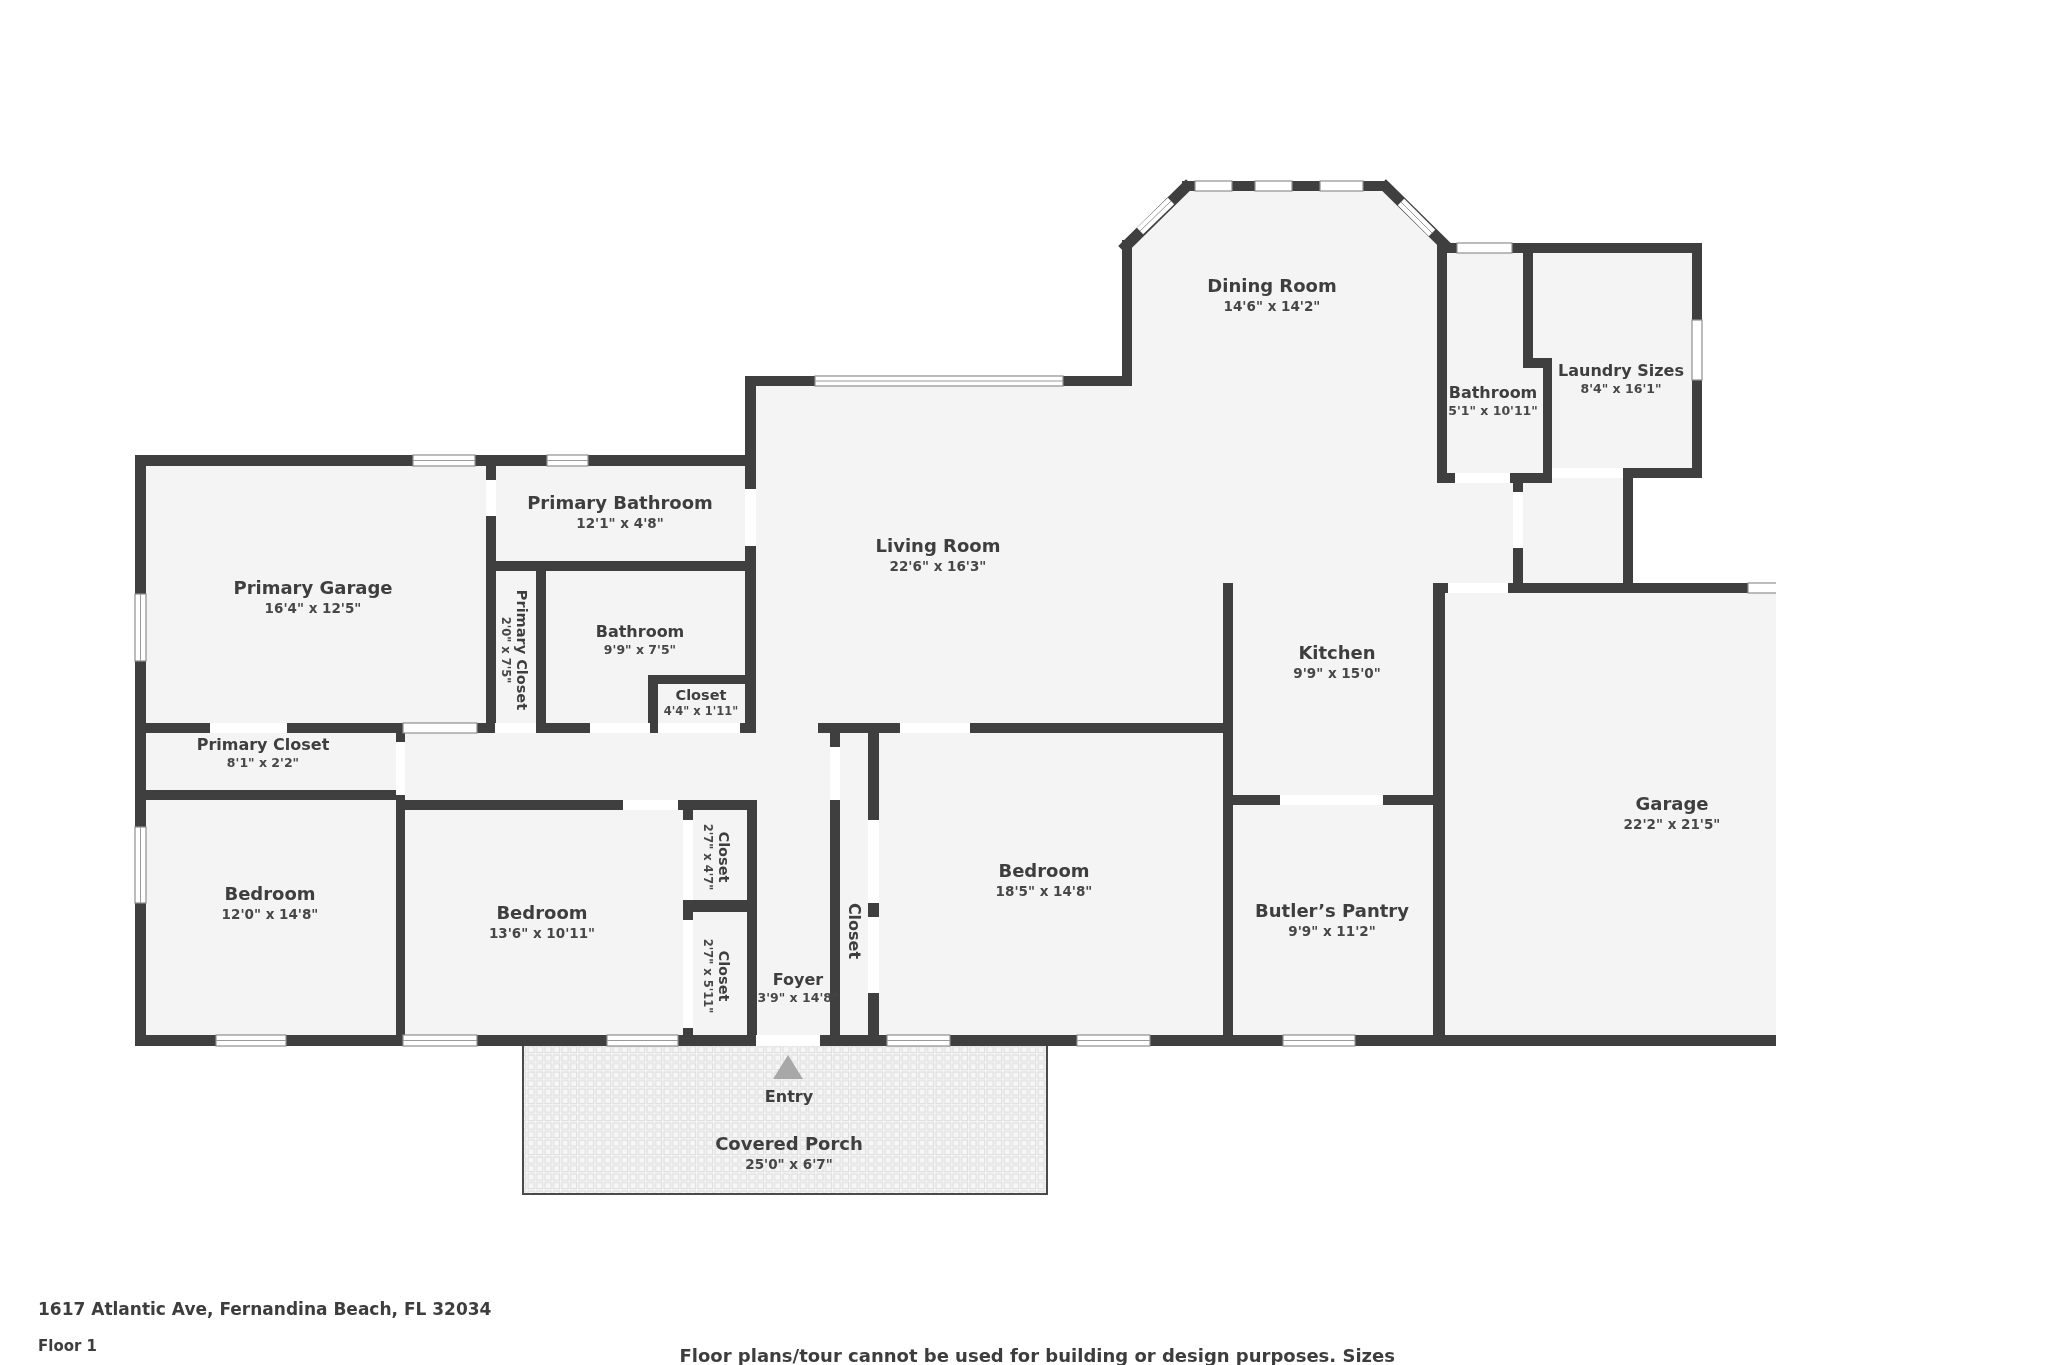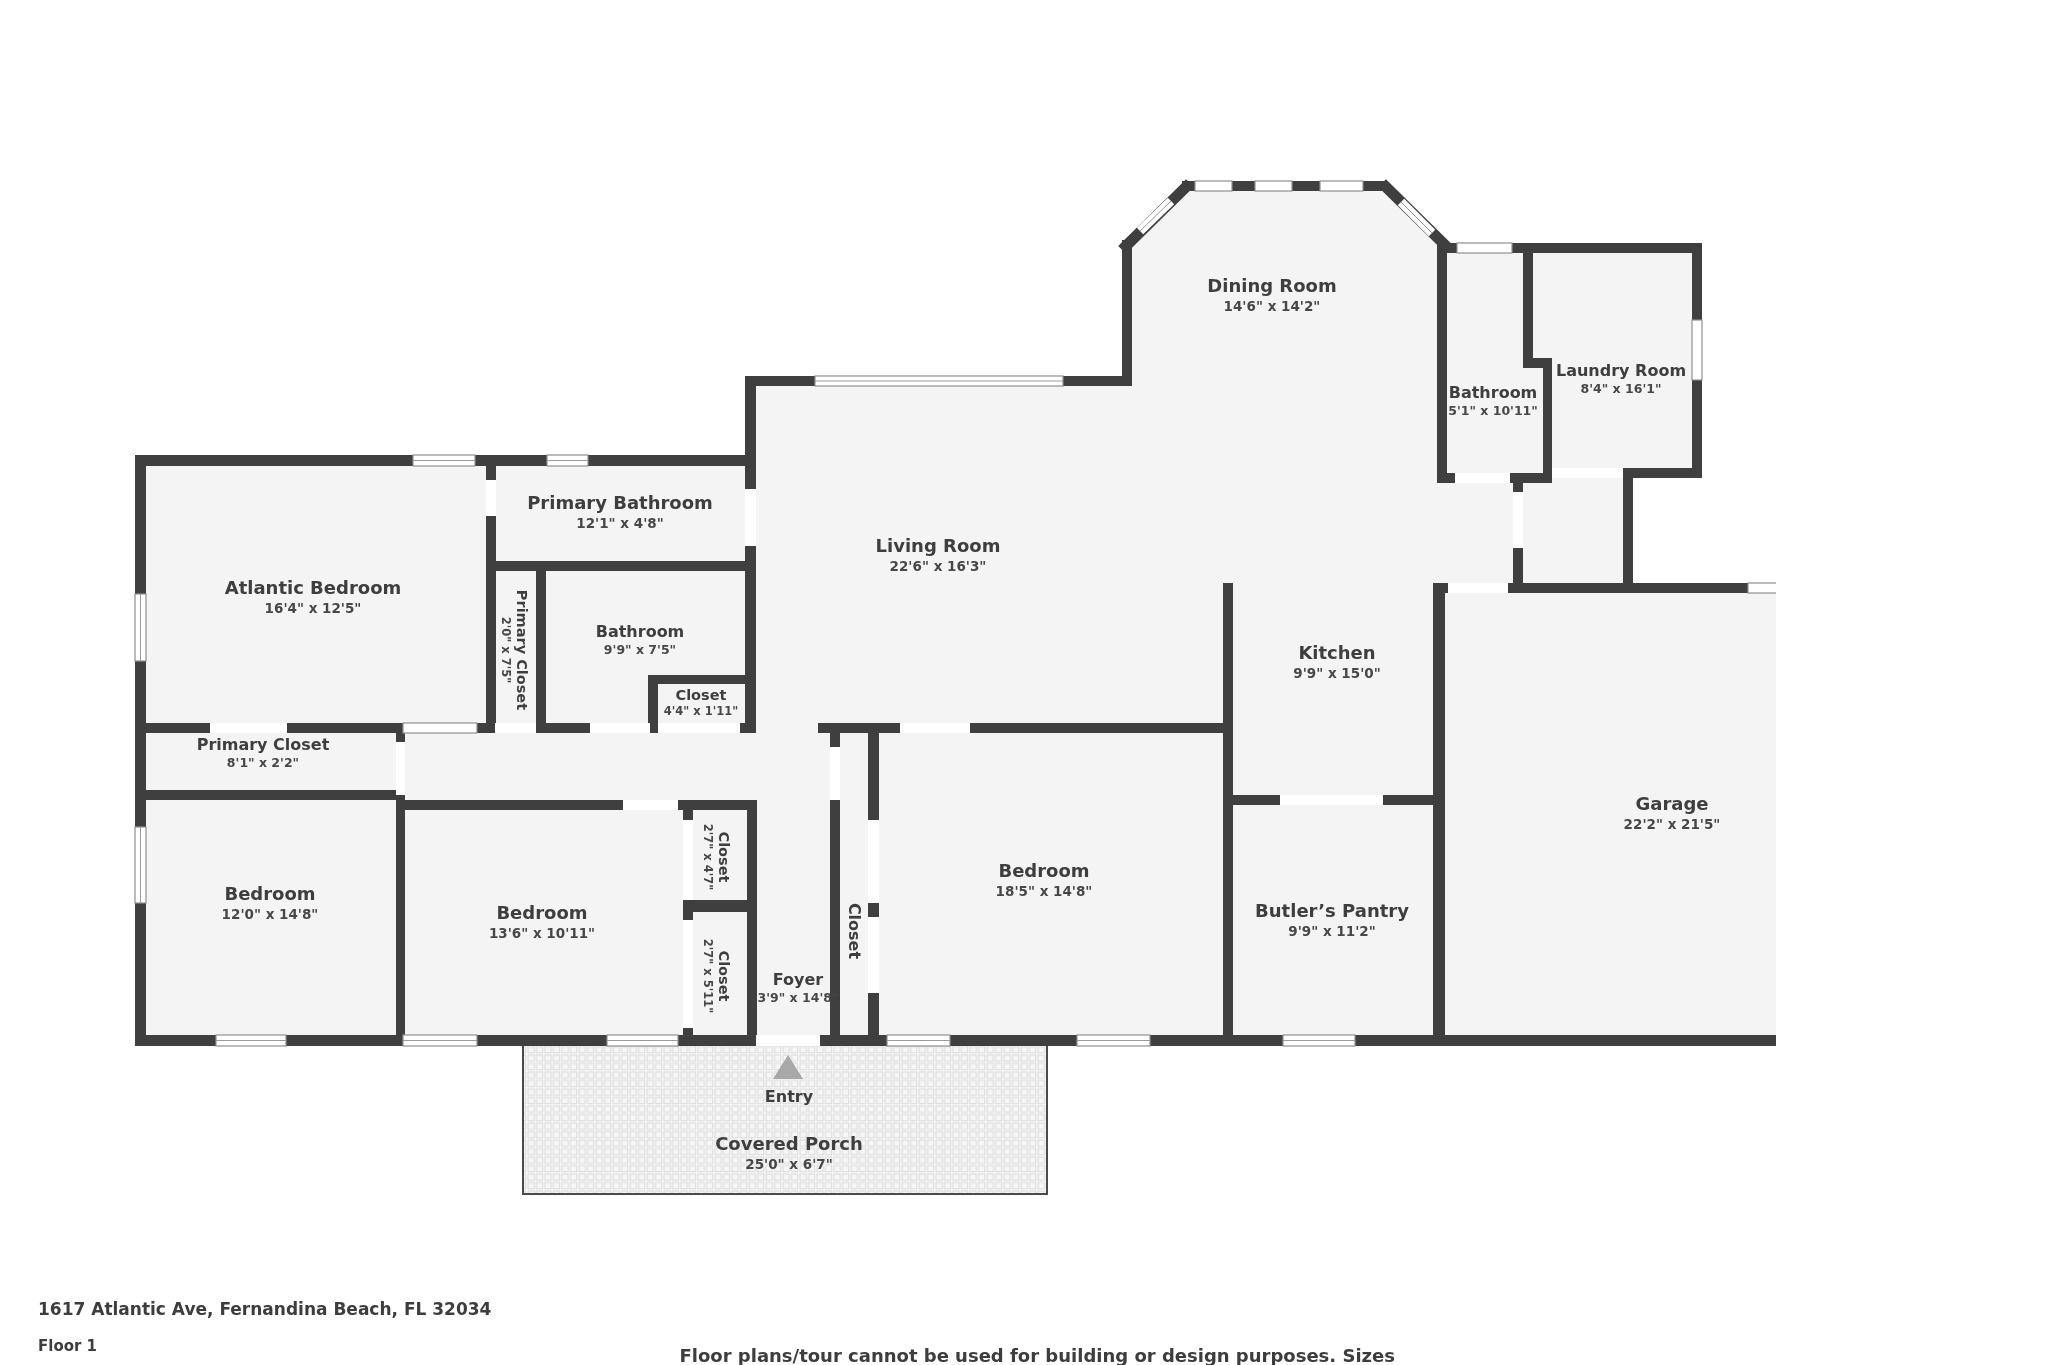--- a/index.html
+++ b/index.html
@@ -202,25 +202,25 @@
   </div>
   <div class="lbl" style="left:1672px;top:813px">
     <div class="nm">Garage</div>
       <div class="dm">22'2" x 21'5"</div>
   </div>
   <div class="lbl md" style="left:1493px;top:401px">
     <div class="nm">Bathroom</div>
       <div class="dm">5'1" x 10'11"</div>
   </div>
   <div class="lbl md" style="left:1621px;top:379px">
-    <div class="nm">Laundry Room</div>
+    <div class="nm">Laundry Sizes</div>
       <div class="dm">8'4" x 16'1"</div>
   </div>
   <div class="lbl" style="left:313px;top:597px">
-    <div class="nm">Atlantic Bedroom</div>
+    <div class="nm">Primary Garage</div>
       <div class="dm">16'4" x 12'5"</div>
   </div>
   <div class="lbl" style="left:620px;top:512px">
     <div class="nm">Primary Bathroom</div>
       <div class="dm">12'1" x 4'8"</div>
   </div>
   <div class="lbl vert sm" style="left:515px;top:650px">
     <div class="nm">Primary Closet</div>
       <div class="dm">2'0" x 7'5"</div>
   </div>

